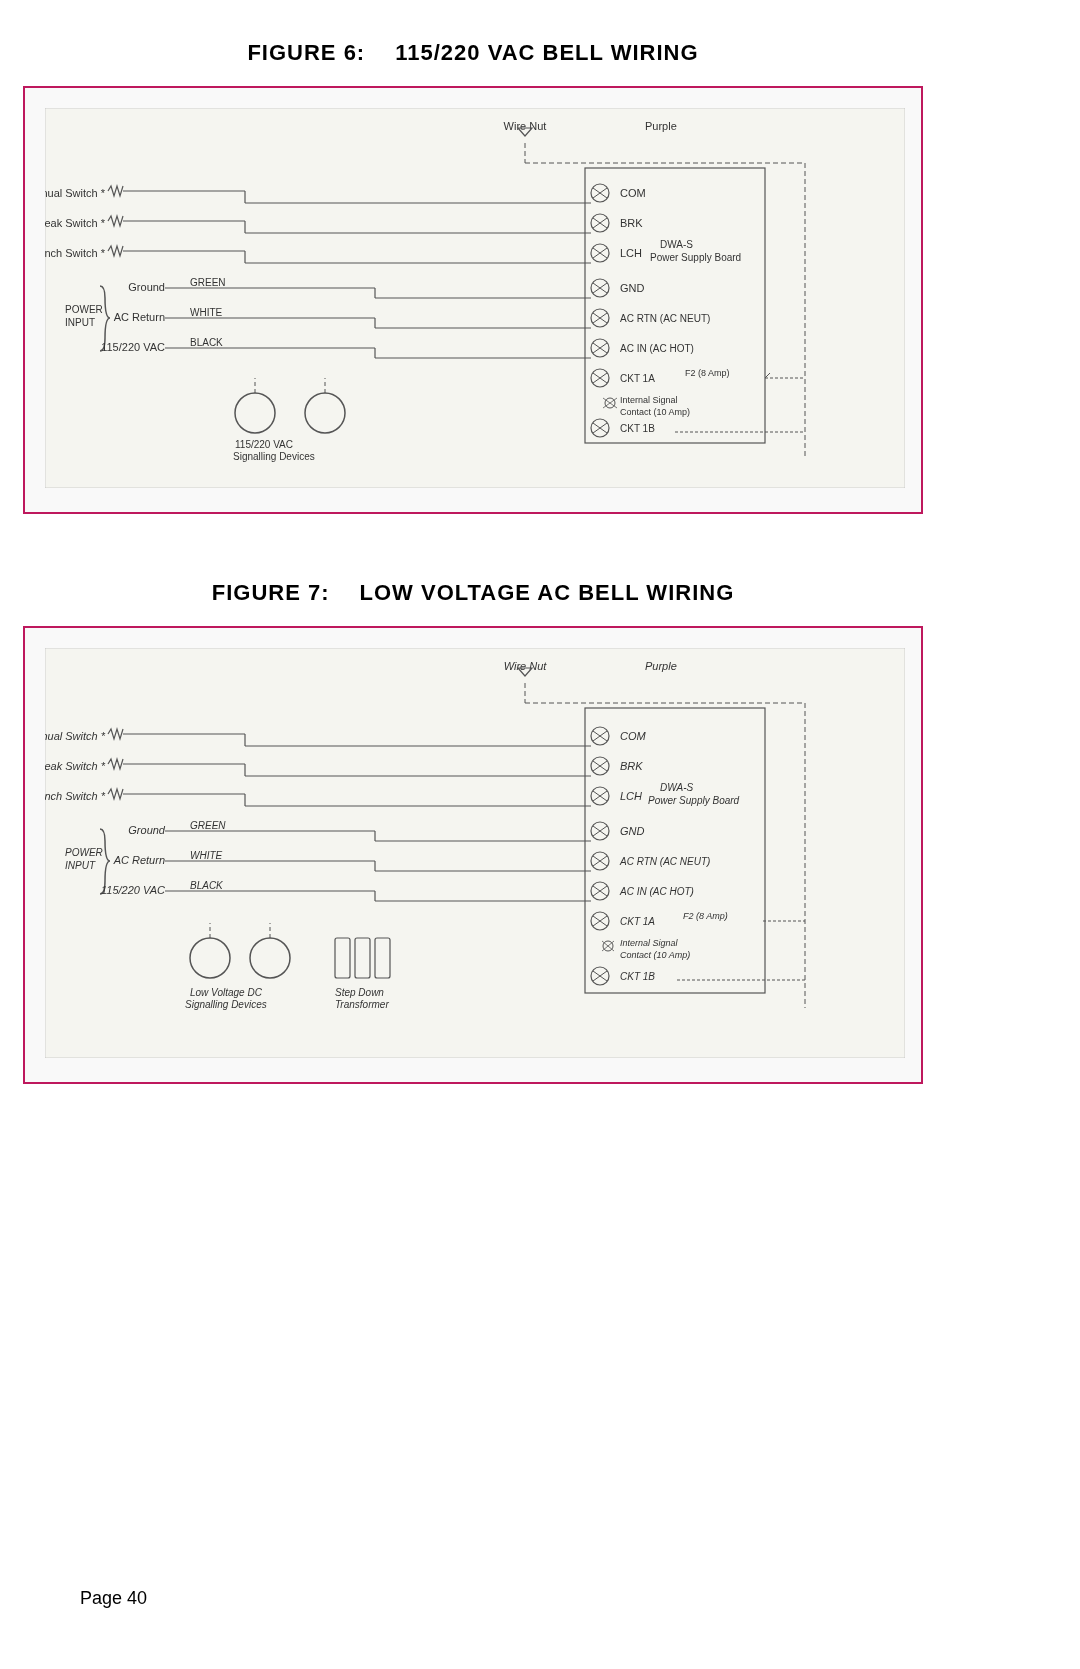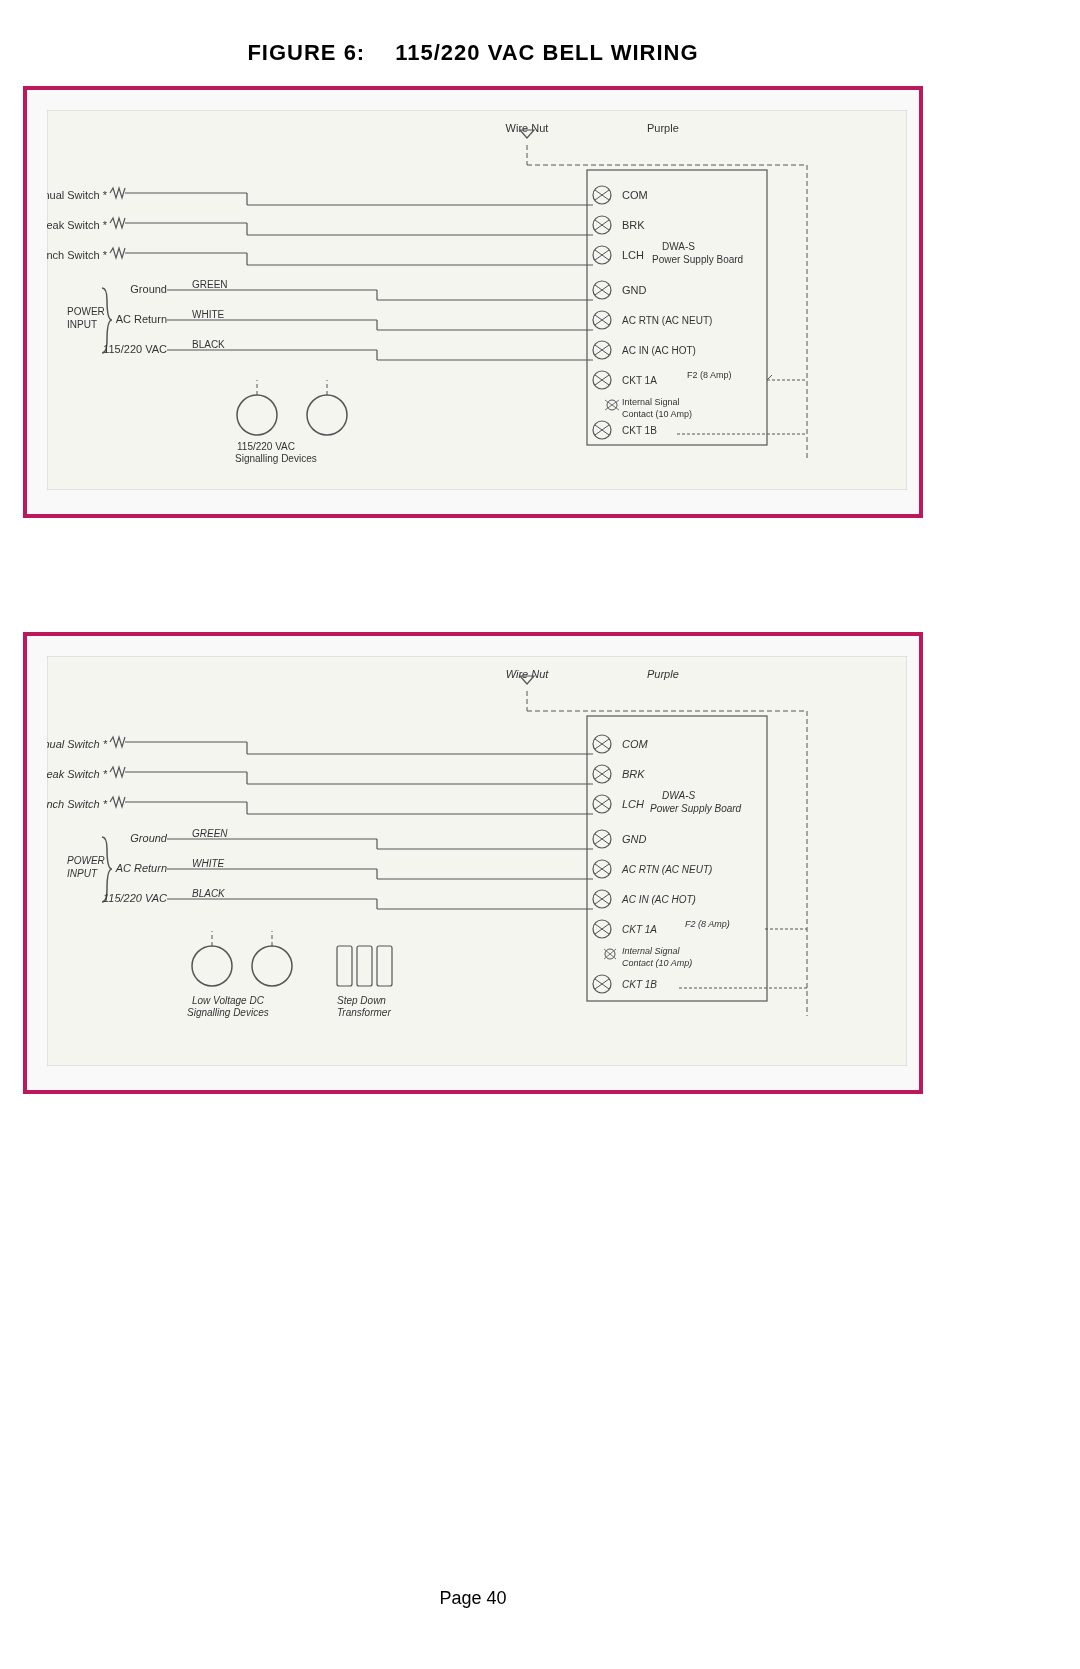--- a/index.html
+++ b/index.html
@@ -11,41 +11,41 @@
       color: #000;
       position: relative;
     }
 
     .page-container {
       width: 982px;
       min-height: 1669px;
       padding: 40px 116px 60px 80px;
       display: flex;
       flex-direction: column;
-      align-items: center;
+      align-items: flex-start;
     }
 
     .figure-title {
       font-size: 22px;
       font-weight: bold;
       text-transform: uppercase;
       margin-bottom: 20px;
       text-align: center;
       letter-spacing: 1px;
     }
 
     .figure-title span.fig-num {
       margin-right: 30px;
     }
 
     .diagram-container {
       width: 900px;
-      border: 4px solid #be185d;
+      border: 2px solid #be185d;
       background: #f9f9f9;
-      margin-bottom: 64px;
+      margin-bottom: 16px;
       padding: 20px;
       position: relative;
     }
 
     
     svg text {
       font-family: Arial, Helvetica, sans-serif;
     }
 
     .page-number {
@@ -192,20 +192,23 @@
         <line x1="210" y1="285" x2="210" y2="270" stroke="#555" stroke-width="1" stroke-dasharray="4,3"></line>
         <line x1="280" y1="285" x2="280" y2="270" stroke="#555" stroke-width="1" stroke-dasharray="4,3"></line>
 
         <text x="190" y="340" font-size="10" fill="#333">115/220 VAC</text>
         <text x="188" y="352" font-size="10" fill="#333">Signalling Devices</text>
       </svg>
     </div>
   </div>
 
   <div class="figure-section">
+    <div class="figure-title">
+      <span class="fig-num">FIGURE 7:</span><span>LOW VOLTAGE AC BELL WIRING</span>
+    </div>
     <div class="diagram-container">
       
       <svg width="860" height="410" viewBox="0 0 860 410">
 
         <rect width="860" height="410" fill="#f5f5f0" stroke="#aaa" stroke-width="0.5"></rect>
 
         <text x="480" y="22" font-size="11" text-anchor="middle" fill="#333" font-style="italic">Wire  Nut</text>
         <text x="600" y="22" font-size="11" fill="#333" font-style="italic">Purple</text>
 
         <polygon points="480,28 473,20 487,20" fill="none" stroke="#555" stroke-width="1.2"></polygon>

